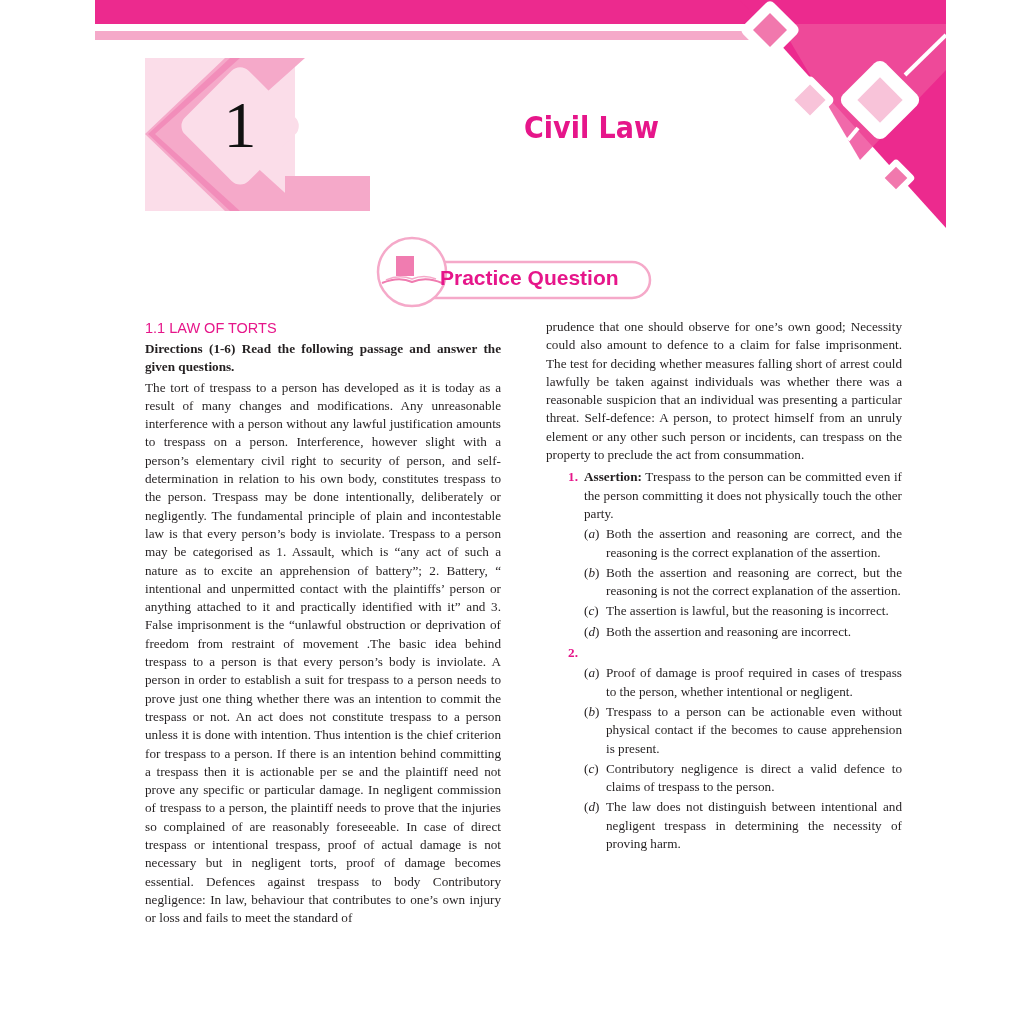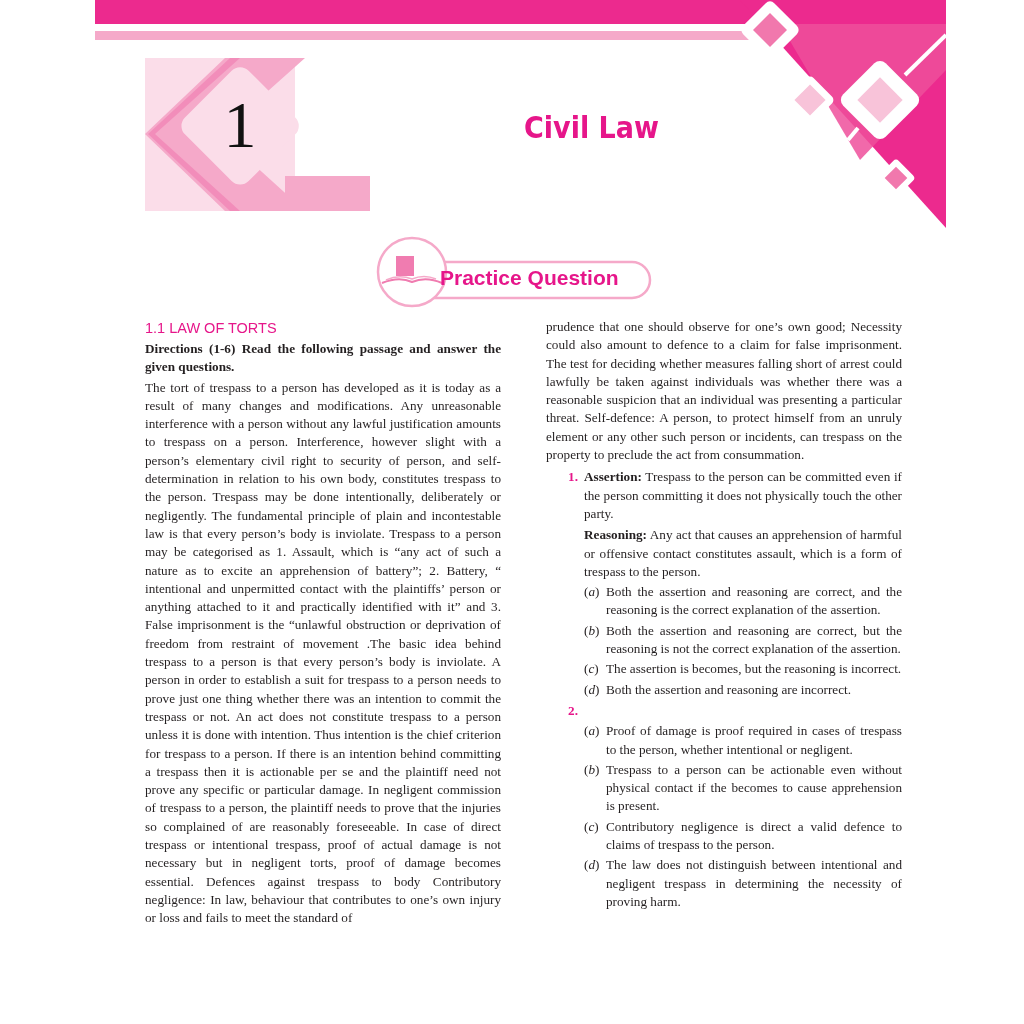--- a/index.html
+++ b/index.html
@@ -102,35 +102,34 @@
   <div class="para">The tort of trespass to a person has developed as it is today as a result of many changes and modifications. Any unreasonable interference with a person without any lawful justification amounts to trespass on a person. Interference, however slight with a person’s elementary civil right to security of person, and self-determination in relation to his own body, constitutes trespass to the person. Trespass may be done intentionally, deliberately or negligently. The fundamental principle of plain and incontestable law is that every person’s body is inviolate. Trespass to a person may be categorised as 1. Assault, which is “any act of such a nature as to excite an apprehension of battery”; 2. Battery, “ intentional and unpermitted contact with the plaintiffs’ person or anything attached to it and practically identified with it” and 3. False imprisonment is the “unlawful obstruction or deprivation of freedom from restraint of movement .The basic idea behind trespass to a person is that every person’s body is inviolate. A person in order to establish a suit for trespass to a person needs to prove just one thing whether there was an intention to commit the trespass or not. An act does not constitute trespass to a person unless it is done with intention. Thus intention is the chief criterion for trespass to a person. If there is an intention behind committing a trespass then it is actionable per se and the plaintiff need not prove any specific or particular damage. In negligent commission of trespass to a person, the plaintiff needs to prove that the injuries so complained of are reasonably foreseeable. In case of direct trespass or intentional trespass, proof of actual damage is not necessary but in negligent torts, proof of damage becomes essential. Defences against trespass to body Contributory negligence: In law, behaviour that contributes to one’s own injury or loss and fails to meet the standard of</div>
 </div>
 
 <div class="col col-right">
   <div>prudence that one should observe for one’s own good; Necessity could also amount to defence to a claim for false imprisonment. The test for deciding whether measures falling short of arrest could lawfully be taken against individuals was whether there was a reasonable suspicion that an individual was presenting a particular threat. Self-defence: A person, to protect himself from an unruly element or any other such person or incidents, can trespass on the property to preclude the act from consummation.</div>
 
   <div class="q" style="margin-top:4px;">
     <div class="q-num">1.</div>
     <div class="q-body">
       <div><b>Assertion:</b><span> Trespass to the person can be committed even if the person committing it does not physically touch the other party.</span></div>
-      <div class="reasoning"><b>Reasoning:</b><span> Any act that causes an apprehension of harmful or offensive contact constitutes assault, which is a form of trespass to the person.</span></div>
     </div>
   </div>
   <div class="opts" style="padding-left:38px;">
     <div class="opt">
         <div class="opt-letter">(<i>a</i>)</div>
         <div class="opt-text">Both the assertion and reasoning are correct, and the reasoning is the correct explanation of the assertion.</div>
       </div>
     <div class="opt">
         <div class="opt-letter">(<i>b</i>)</div>
         <div class="opt-text">Both the assertion and reasoning are correct, but the reasoning is not the correct explanation of the assertion.</div>
       </div>
     <div class="opt">
         <div class="opt-letter">(<i>c</i>)</div>
-        <div class="opt-text">The assertion is becomes, but the reasoning is incorrect.</div>
+        <div class="opt-text">The assertion is lawful, but the reasoning is incorrect.</div>
       </div>
     <div class="opt">
         <div class="opt-letter">(<i>d</i>)</div>
         <div class="opt-text">Both the assertion and reasoning are incorrect.</div>
       </div>
   </div>
 
   <div class="q" style="margin-top:3px;">
     <div class="q-num">2.</div>
   </div>

